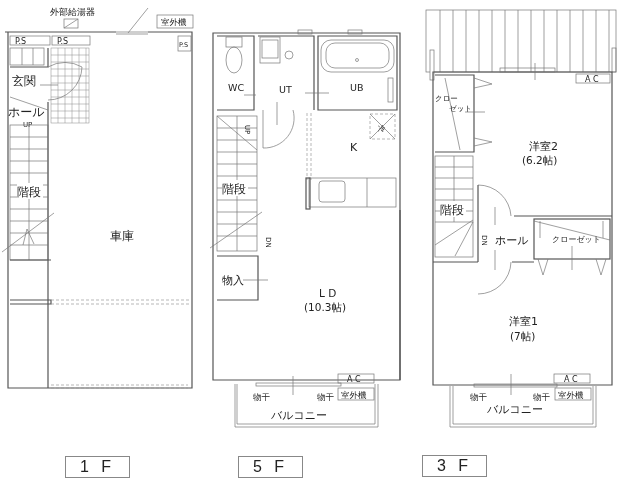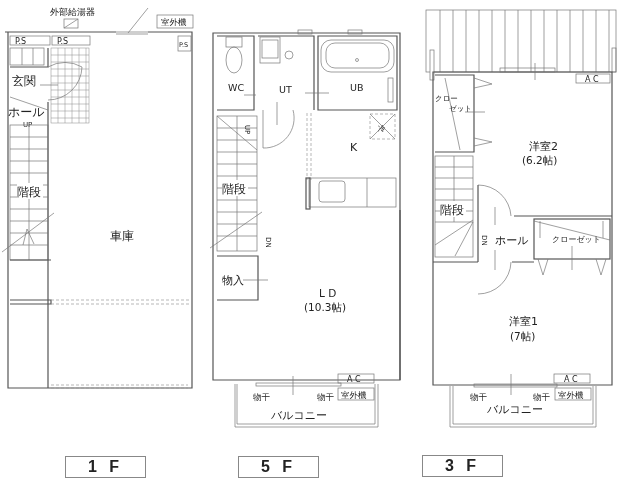--- a/index.html
+++ b/index.html
@@ -3,21 +3,21 @@
 <meta charset="utf-8">
 <style>
   html,body{margin:0;padding:0;background:#ffffff;}
   body{width:623px;height:480px;position:relative;overflow:hidden;font-family:"DejaVu Sans",sans-serif;}
   svg{position:absolute;left:0;top:0;}
   .wall{fill:none;stroke:#555;stroke-width:1.2;}
   .thin{fill:none;stroke:#777;stroke-width:0.7;}
   .dash{fill:none;stroke:#999;stroke-width:0.7;stroke-dasharray:3 2;}
   .grid{fill:none;stroke:#888;stroke-width:0.5;}
   .lbl{font-family:"DejaVu Sans",sans-serif;fill:#222;}
-  .floor-label{position:absolute;border:1px solid #888;background:#fff;font-family:"Liberation Sans",sans-serif;font-size:16px;color:#222;padding:0 22px;line-height:20px;letter-spacing:4px;font-weight:bold;}
+  .floor-label{position:absolute;border:1px solid #888;background:#fff;font-family:"Liberation Sans",sans-serif;font-size:16px;color:#222;padding:0 14px;line-height:20px;letter-spacing:4px;}
 </style>
 </head>
 <body>
 
 <svg width="623" height="480" viewBox="0 0 623 480">
 
   <g>
 
     <text class="lbl" x="50" y="15" font-size="9">外部給湯器</text>
     <rect class="thin" x="64" y="19" width="14" height="9"></rect>

